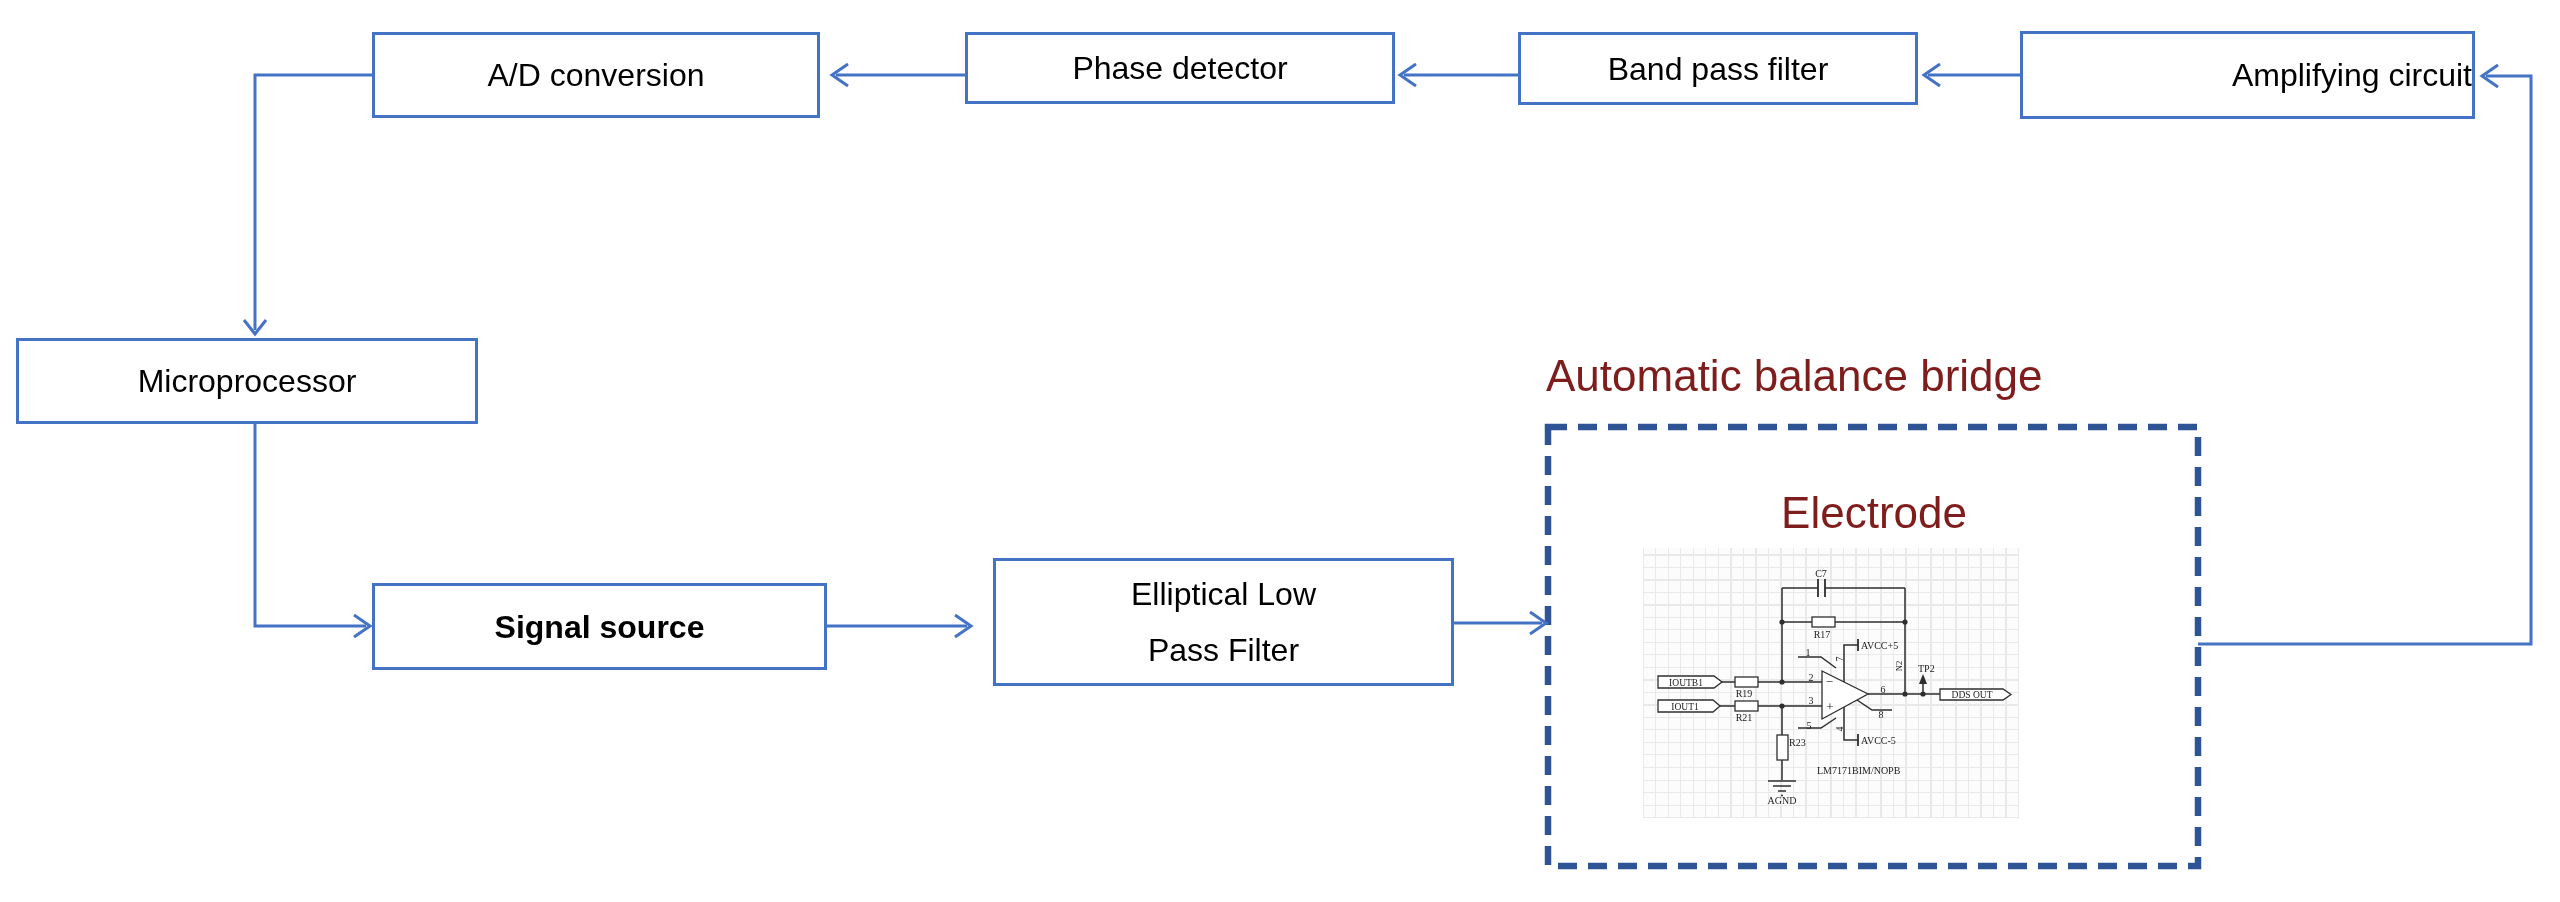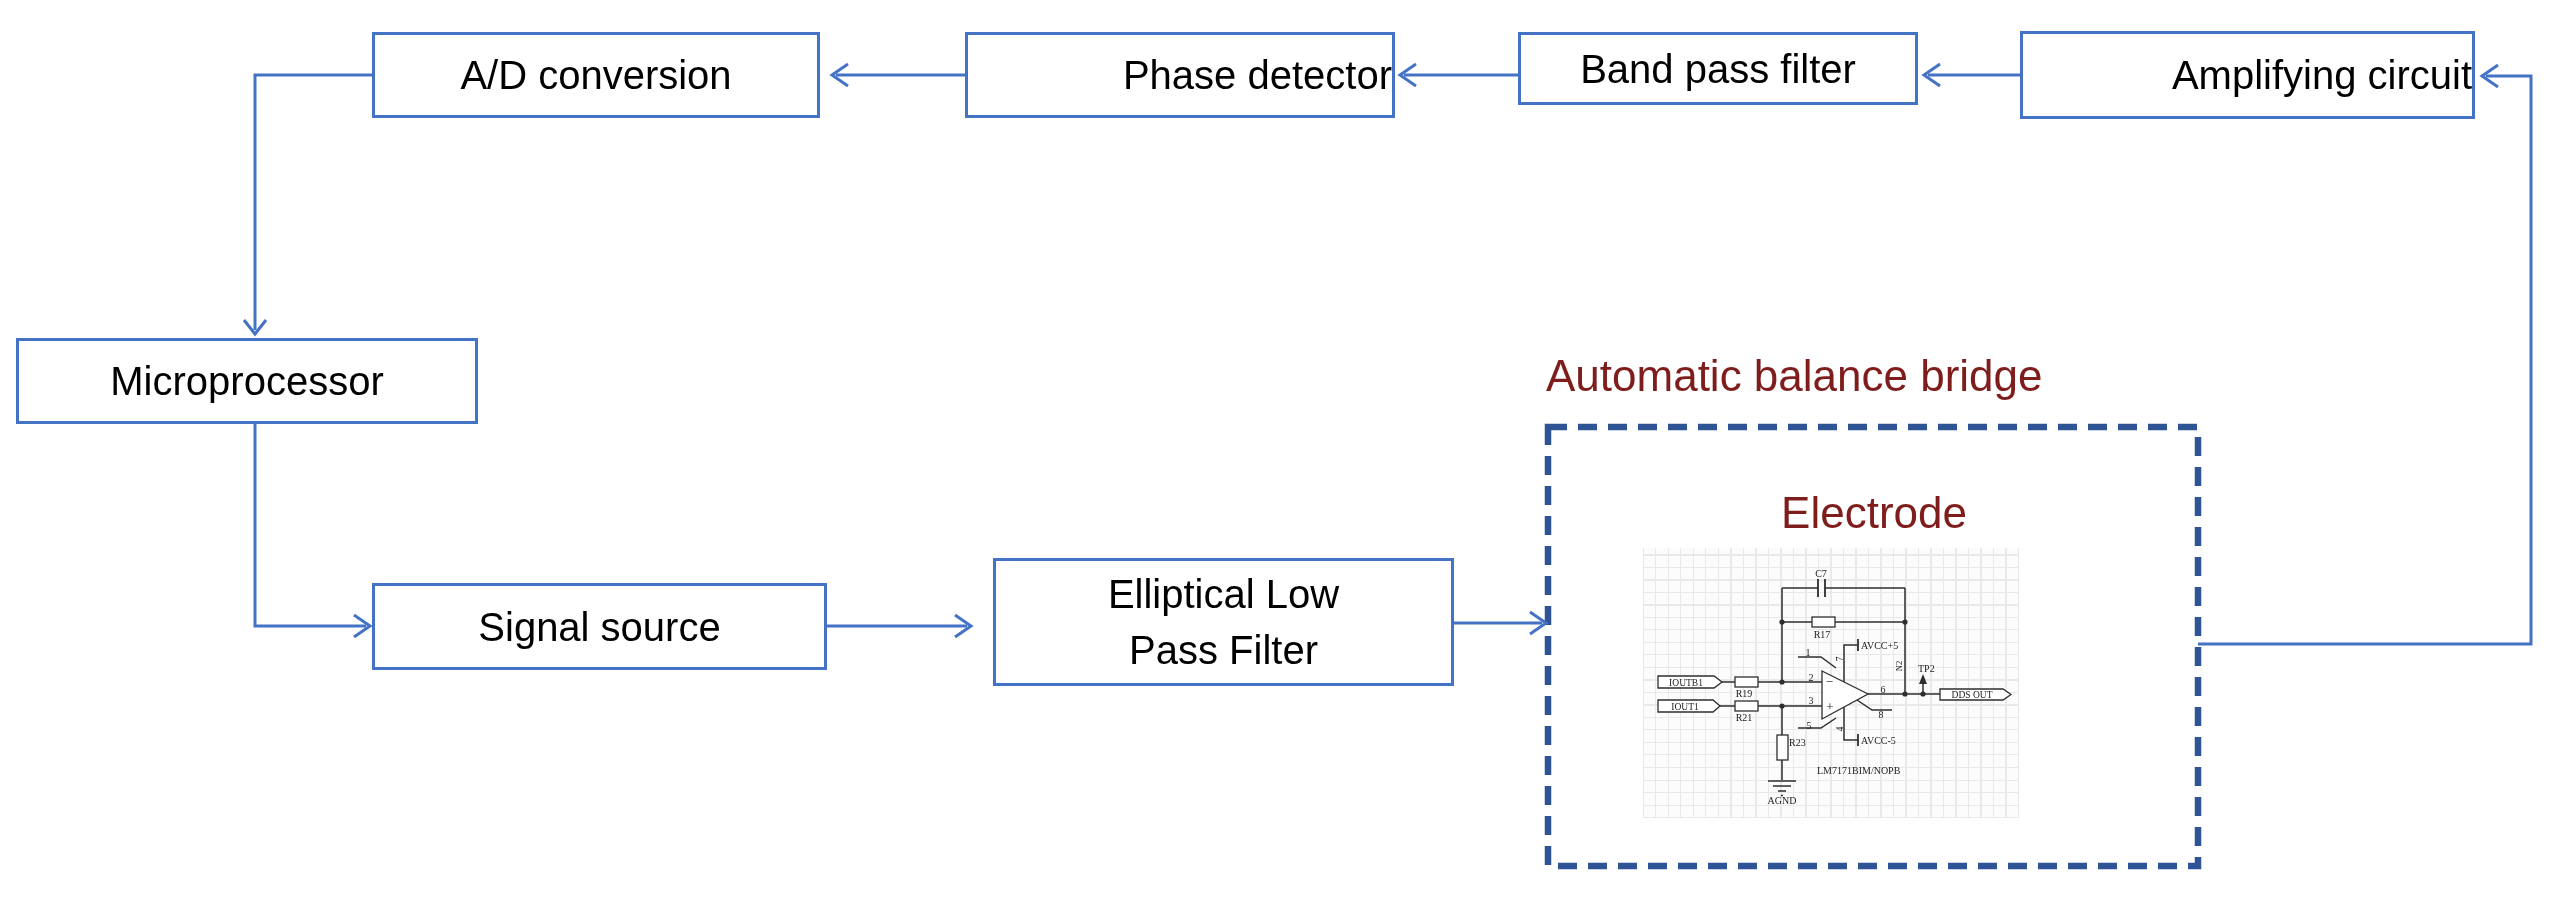--- a/index.html
+++ b/index.html
@@ -12,21 +12,21 @@
   }
   .layer{position:absolute;left:0;top:0;}
   .node{
     position:absolute;
     box-sizing:border-box;
     border:3.5px solid #4472C4;
     background:#ffffff;
     color:#000000;
     display:flex;align-items:center;justify-content:center;
     text-align:center;
-    font-size:40px;
+    font-size:32px;
     line-height:56px;
     white-space:pre-line;
   }
   .free-label{
     position:absolute;
     color:#7f1d1d;
     font-size:44px;
     line-height:48px;
     white-space:nowrap;
   }
@@ -143,29 +143,29 @@
       <path d="M1436 623 H1542"></path>
       <path d="M1530 612 L1546 623 L1530 634"></path>
 
       <path d="M2198 644 H2531 V76 H2486"></path>
       <path d="M2498 65 L2482 76 L2498 87"></path>
     </g>
   </svg>
 
   <div class="node" style="left:372px;top:32px;width:448px;height:86px;"><span>A/D conversion</span></div>
 
-  <div class="node" style="left:965px;top:32px;width:430px;height:86px;justify-content:flex-end;"><span>Phase detector</span></div>
+  <div class="node" style="left:965px;top:32px;width:430px;height:72px;"><span>Phase detector</span></div>
 
   <div class="node" style="left:1518px;top:32px;width:400px;height:73px;"><span>Band pass filter</span></div>
 
   <div class="node" style="left:2020px;top:31px;width:455px;height:88px;justify-content:flex-end;"><span>Amplifying circuit</span></div>
 
   <div class="node" style="left:16px;top:338px;width:462px;height:86px;"><span>Microprocessor</span></div>
 
-  <div class="node" style="left:372px;top:583px;width:455px;height:87px;"><span>Signal source</span></div>
+  <div class="node" style="left:372px;top:583px;width:455px;height:87px;font-weight:bold;"><span>Signal source</span></div>
 
   <div class="node" style="left:993px;top:558px;width:461px;height:128px;"><span>Elliptical Low
 Pass Filter</span></div>
 
   <div class="free-label" style="left:1546px;top:352px;">Automatic balance bridge</div>
 
   <div class="free-label" id="electrode-label" style="left:1643px;top:489px;width:324px;text-align:right;">Electrode</div>
 
 </div>
 

